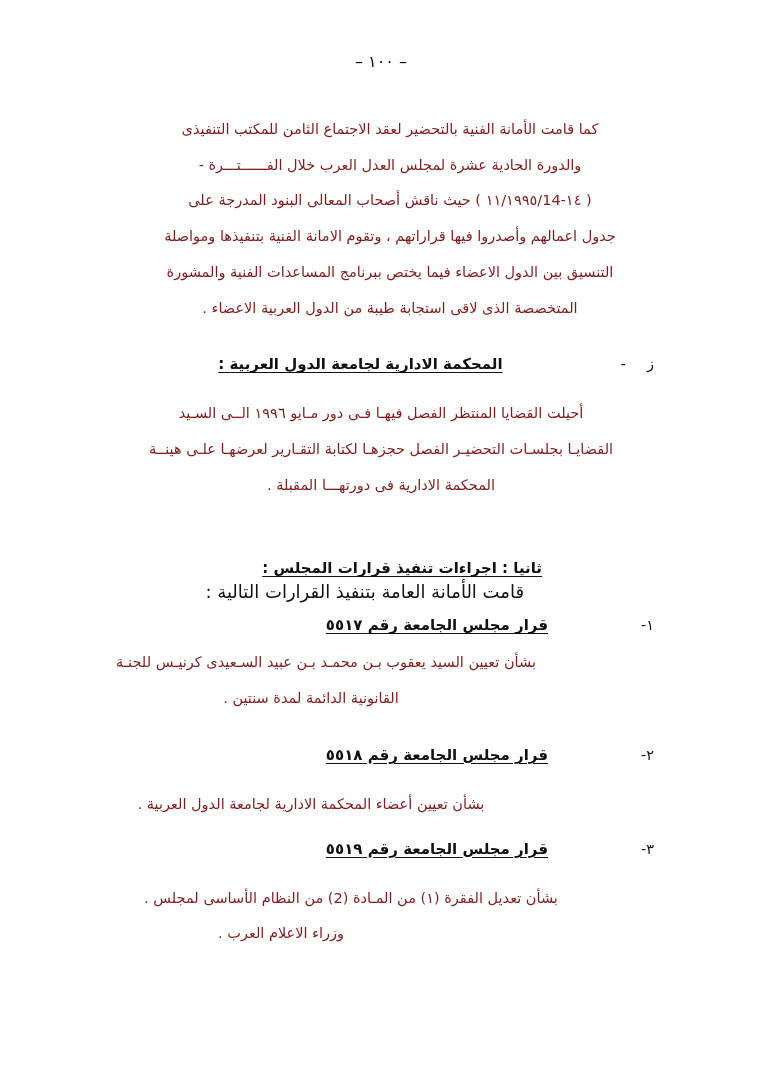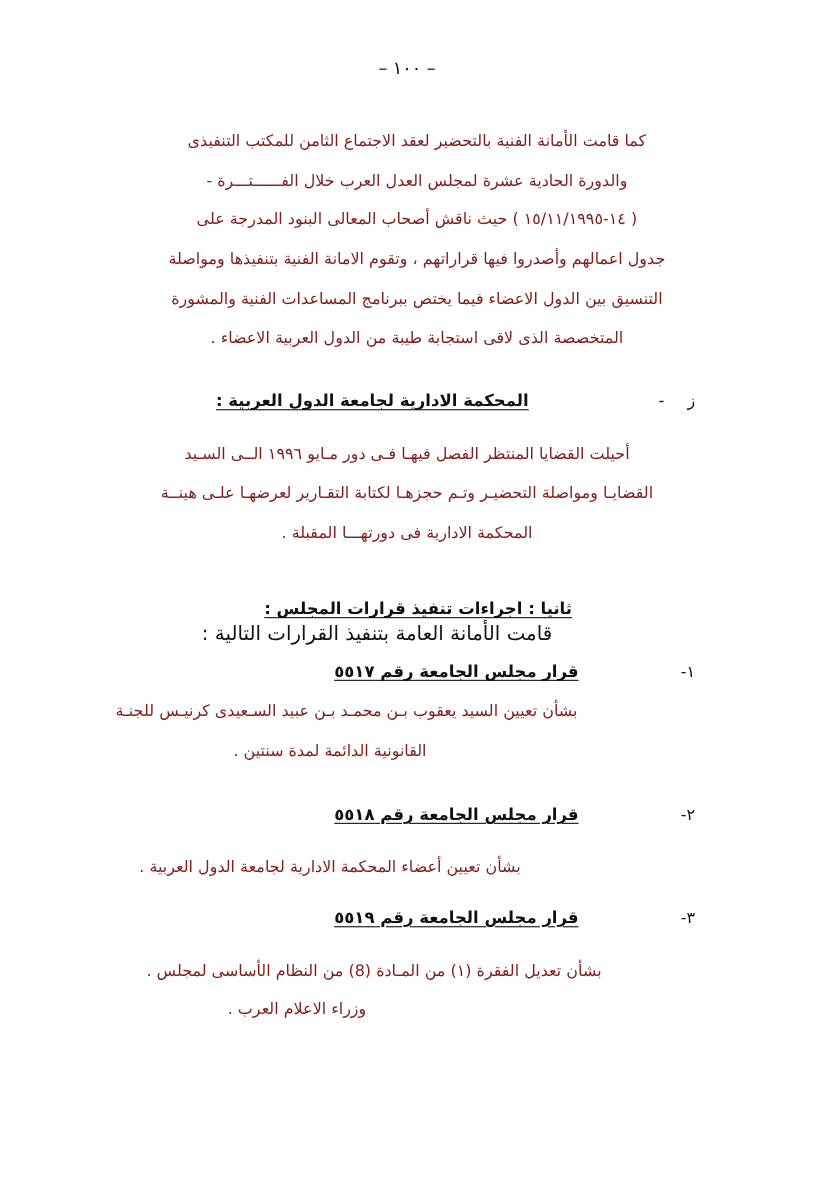--- a/index.html
+++ b/index.html
@@ -13,21 +13,21 @@
     position: relative;
     font-family: "DejaVu Sans", sans-serif;
     color: #111111;
     overflow: hidden;
   }
   .page {
     position: relative;
     width: 758px;
     height: 884px;
     box-sizing: border-box;
-    padding: 44px 88px 40px 70px;
+    padding: 44px 66px 40px 70px;
   }
   .page-number {
     text-align: center;
     font-size: 16px;
     letter-spacing: 1px;
     margin: 8px 0 44px 0;
     direction: rtl;
     color: #0d0d0d;
   }
   .para {
@@ -81,21 +81,21 @@
   }
   .heading-row.indent-decision .htext {
     margin-right: 84px;
   }
   .sub-heading {
     direction: rtl;
     font-size: 15px;
     font-weight: bold;
     text-decoration: underline;
     text-underline-offset: 3px;
-    margin: 0 0 4px 0;
+    margin: 15px 0 4px 0;
     padding-right: 150px;
   }
   .lead-line {
     direction: rtl;
     font-size: 18px;
     margin: 0;
     padding-right: 168px;
     letter-spacing: 0.2px;
   }
   .line-right { text-align: left; }
@@ -107,39 +107,39 @@
 </head>
 <body>
 
 <div class="page">
 
   <div class="page-number">– ١٠٠ –</div>
 
   <div>
     <div class="para block-intro">كما قامت الأمانة  الفنية  بالتحضير  لعقد الاجتماع الثامن للمكتب التنفيذى</div>
     <div class="para block-intro">والدورة الحادية عشرة لمجلس العدل العرب خلال الفــــــتـــرة -</div>
-    <div class="para block-intro">( ١٤-١٥/١١/١٩٩٥ ) حيث ناقش أصحاب المعالى البنود المدرجة على</div>
+    <div class="para block-intro">( ١٤-14/١١/١٩٩٥ ) حيث ناقش أصحاب المعالى البنود المدرجة على</div>
     <div class="para block-intro">جدول اعمالهم وأصدروا فيها قراراتهم ، وتقوم الامانة الفنية بتنفيذها ومواصلة</div>
     <div class="para block-intro">التنسيق بين الدول  الاعضاء فيما يختص ببرنامج المساعدات الفنية والمشورة</div>
     <div class="para block-intro">المتخصصة الذى لاقى استجابة طيبة من الدول العربية الاعضاء .</div>
   </div>
 
   <div class="spacer-md"></div>
 
   <div class="heading-row indent-court">
     <span class="marker">ز</span>
     <span class="marker-dash">-</span>
     <span class="htext">المحكمة الادارية لجامعة الدول العربية :</span>
   </div>
 
   <div class="spacer-md"></div>
 
   <div>
     <div class="para block-court">أحيلت القضايا المنتظر الفصل فيهـا فـى دور مـايو ١٩٩٦ الــى السـيد</div>
-    <div class="para block-court">القضايـا ومواصلة التحضيـر وتـم حجزهـا لكتابة التقـارير لعرضهـا علـى هينــة</div>
+    <div class="para block-court">القضايـا بجلسـات التحضيـر الفصل حجزهـا لكتابة التقـارير لعرضهـا علـى هينــة</div>
     <div class="para block-court line-right pad-r-60">المحكمة الادارية فى دورتهـــا المقبلة .</div>
   </div>
 
   <div class="spacer-lg"></div>
 
   <div class="sub-heading">ثانيا : اجراءات تنفيذ قرارات المجلس :</div>
   <div class="lead-line">قامت الأمانة العامة بتنفيذ القرارات التالية :</div>
 
   <div class="spacer-sm"></div>
 
@@ -171,17 +171,17 @@
   <div class="spacer-sm"></div>
 
   <div class="heading-row indent-decision">
     <span class="marker">٣-</span>
     <span class="htext">قرار مجلس الجامعة رقم ٥٥١٩</span>
   </div>
 
   <div class="spacer-md"></div>
 
   <div>
-    <div class="para line-right pad-r-60">بشأن تعديل الفقرة (١) من المـادة (8) من النظام الأساسى لمجلس .</div>
+    <div class="para line-right pad-r-60">بشأن تعديل الفقرة (١) من المـادة (2) من النظام الأساسى لمجلس .</div>
     <div class="para line-right pad-r-200">وزراء الاعلام العرب .</div>
   </div>
 
 </div>
 
 </body></html>

